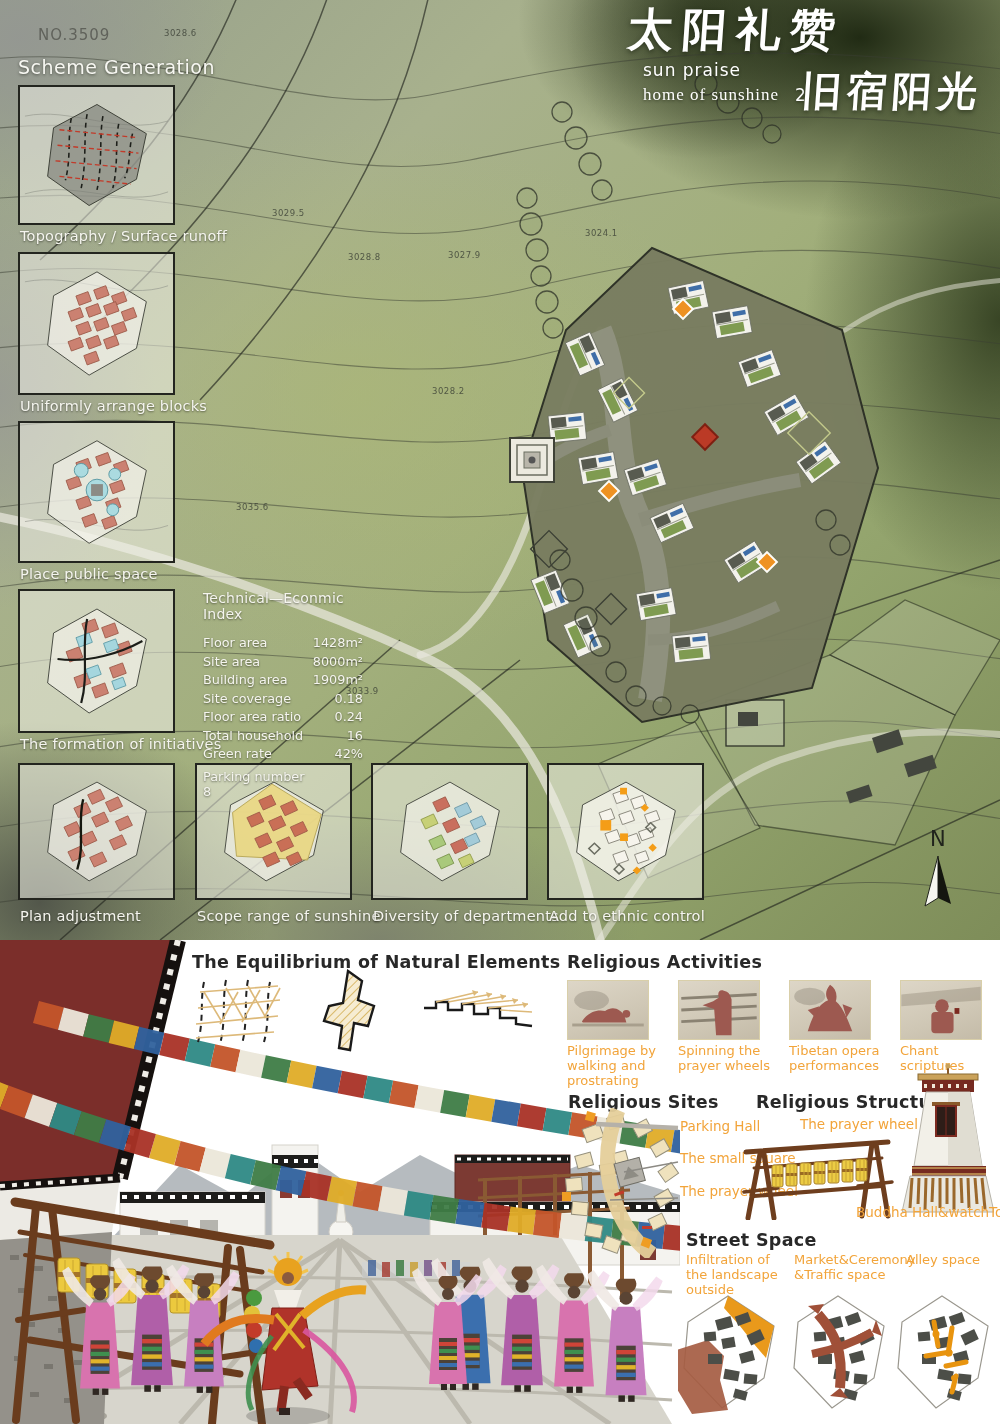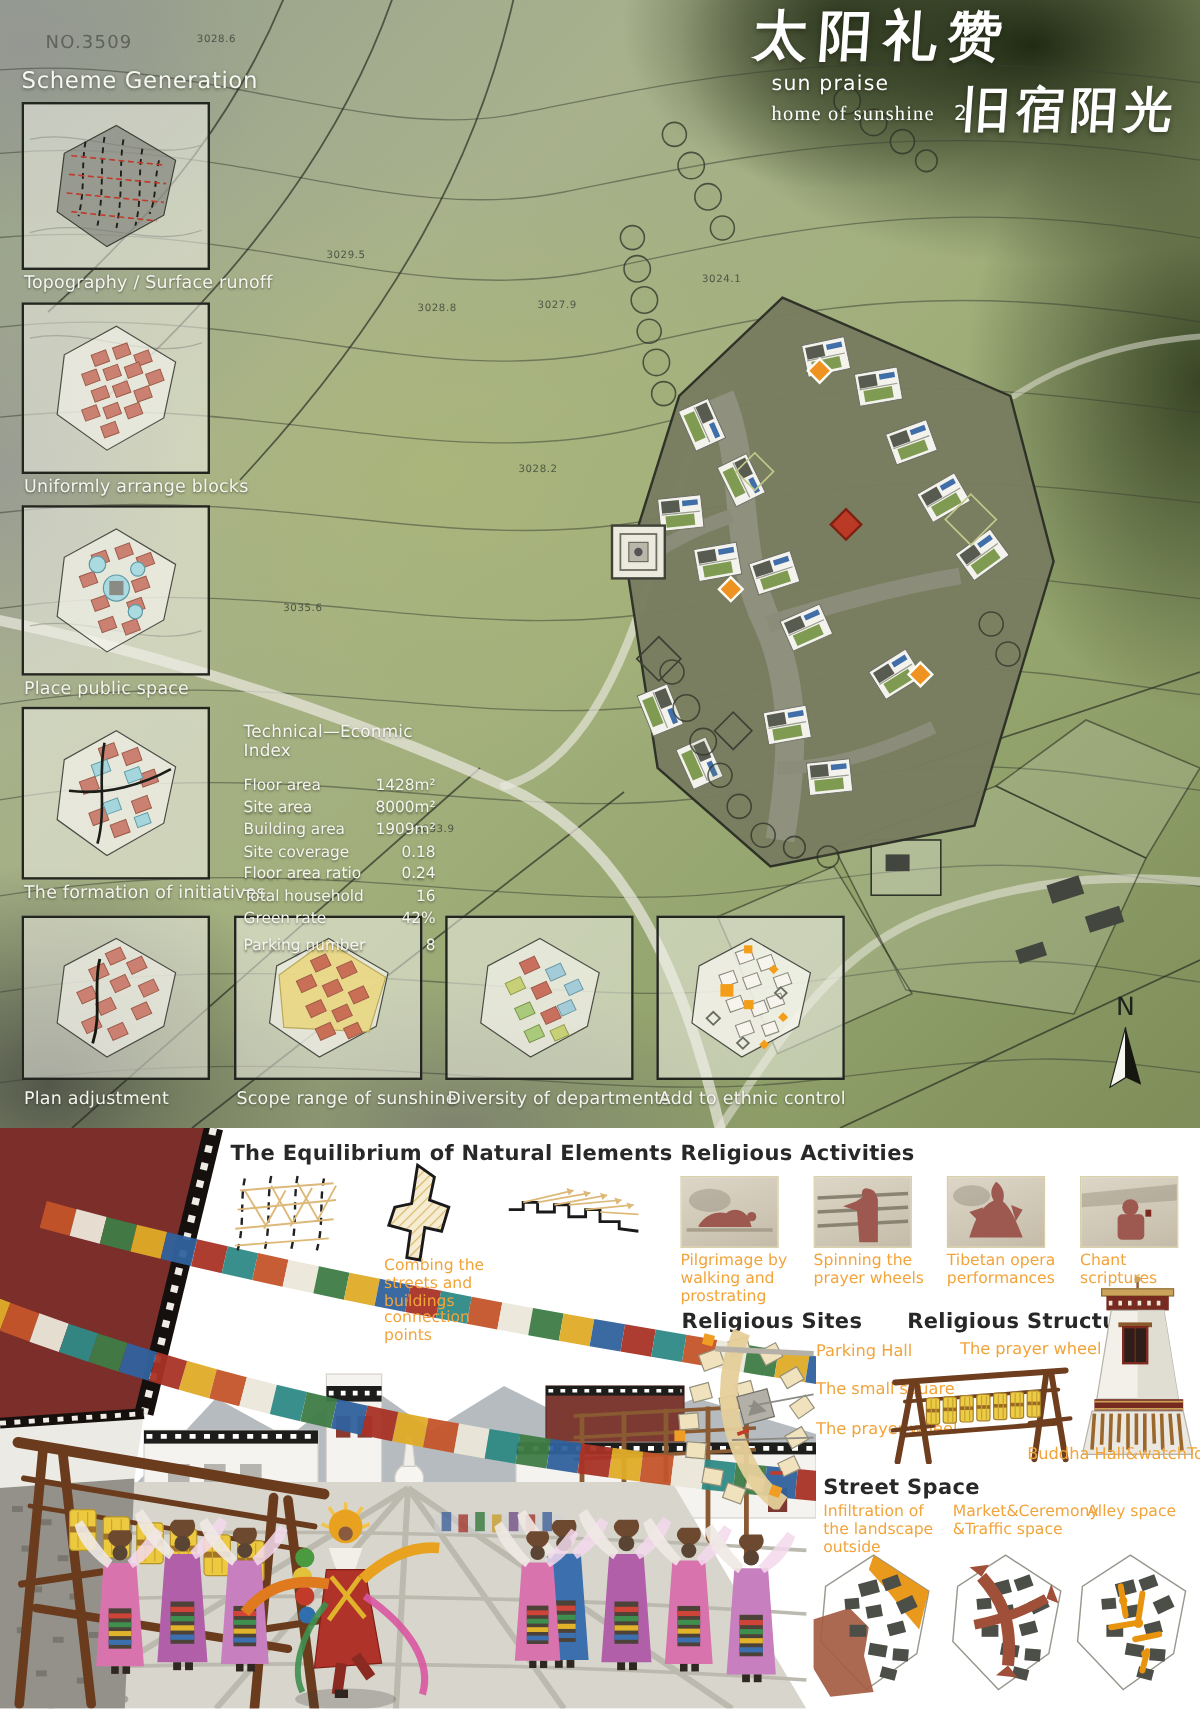--- a/index.html
+++ b/index.html
@@ -21,24 +21,24 @@
   .no-label{position:absolute;left:38px;top:26px;color:#60625b;font-size:15px;letter-spacing:1px;}
   .sg-head{position:absolute;left:18px;top:56px;color:#f7f7f2;font-size:19px;letter-spacing:.5px;
            text-shadow:0 1px 3px rgba(30,32,24,.6);}
   .wcap{position:absolute;color:#f5f5ef;font-size:14.5px;letter-spacing:.2px;
         text-shadow:0 1px 2px rgba(30,32,24,.6);white-space:nowrap;}
   .clab{position:absolute;color:rgba(58,62,52,.8);font-size:8.5px;letter-spacing:.5px;}
   .sg-box{position:absolute;border:2px solid #23251f;background:rgba(240,240,231,.55);
           box-sizing:border-box;}
   .sg-box svg{width:100%;height:100%;display:block;}
   .tix{position:absolute;left:203px;top:590px;width:160px;color:#f5f5ef;
-       text-shadow:0 1px 2px rgba(30,32,24,.6);margin-top:12px;}
+       text-shadow:0 1px 2px rgba(30,32,24,.6);}
   .tix .t{font-size:14px;margin-bottom:13px;letter-spacing:.2px;}
   .tix .r{display:flex;justify-content:space-between;font-size:12.8px;margin-bottom:3.5px;}
-  .tix .r.gap{margin-top:8px;}
+  .tix .r.gap{margin-top:8px;flex-direction:column;}
   .cn1{position:absolute;left:628px;top:0px;color:#fff;font-size:45px;font-weight:bold;
        letter-spacing:9px;text-shadow:0 2px 4px rgba(20,25,12,.5);transform:skewX(-4deg);}
   .en1{position:absolute;left:643px;top:60px;color:#fff;font-size:17px;letter-spacing:1px;
        text-shadow:0 1px 3px rgba(20,25,12,.6);}
   .en2{position:absolute;left:643px;top:85px;color:#fff;font-size:17px;letter-spacing:1px;
        text-shadow:0 1px 3px rgba(20,25,12,.6);font-family:Liberation Serif, serif;}
   .en2n{position:absolute;left:795px;top:85px;color:#fff;font-size:17px;
        text-shadow:0 1px 3px rgba(20,25,12,.6);}
   .cn2{position:absolute;left:802px;top:64px;color:#fff;font-size:40px;font-weight:bold;
        letter-spacing:5px;text-shadow:0 2px 4px rgba(20,25,12,.5);transform:skewX(-4deg);}
@@ -720,21 +720,20 @@
           <line x1="80" y1="22" x2="112" y2="24"></line>
       </g>
       <g fill="#ddb979">
         <polygon points="58,4 52,2 54,8"></polygon>
           <polygon points="72,6 66,4 68,10"></polygon>
           <polygon points="86,8 80,6 82,12"></polygon>
         <polygon points="98,12 92,10 94,16"></polygon>
           <polygon points="108,16 102,14 104,20"></polygon>
       </g>
     </svg>
-    <div class="olab" style="left:320px;top:108px;width:112px">Combing the streets and buildings connection points</div>
 
     <div class="h2" style="left:567px;top:12px">Religious Activities</div>
     <div class="photo" style="left:567px;top:40px">
       <svg viewBox="0 0 82 60">
           <ellipse cx="24" cy="20" rx="18" ry="10" fill="rgba(90,85,70,.25)"></ellipse>
         <rect x="4" y="44" width="74" height="3" fill="#a89f8d"></rect>
         <path d="M14,42 C20,32 30,29 38,31 C46,25 54,29 58,36 L60,43 L15,43 Z" fill="#9d5950"></path>
         <circle cx="60" cy="34" r="4" fill="#9d5950"></circle>
         </svg>
     </div>

